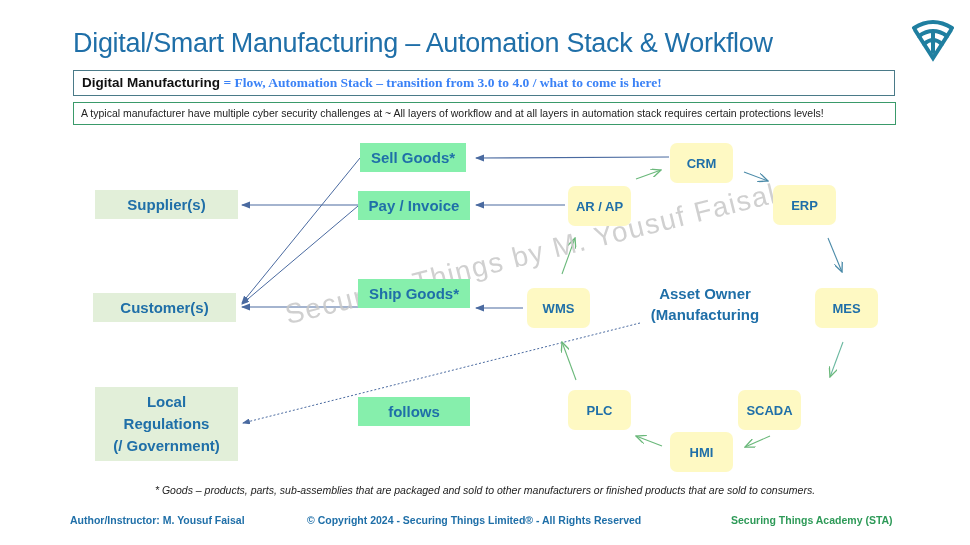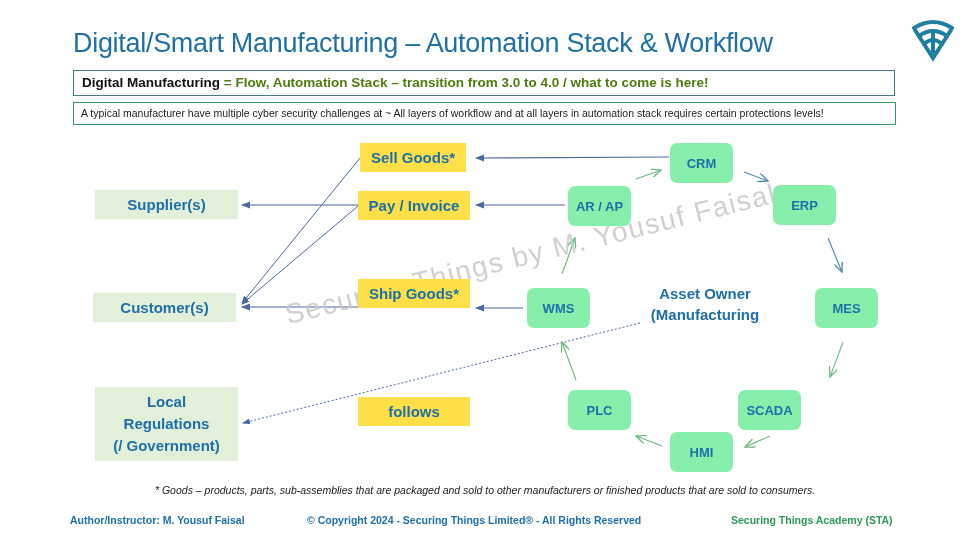--- a/index.html
+++ b/index.html
@@ -5,28 +5,28 @@
   html, body { margin:0; padding:0; }
   body { width:970px; height:545px; background:#ffffff; position:relative; overflow:hidden;
          font-family:"Liberation Sans", sans-serif; }
   .abs { position:absolute; }
   .title { left:73px; top:28px; font-size:27px; color:#1f6fa8; letter-spacing:-0.3px; white-space:nowrap;
            font-family:"Liberation Sans", sans-serif; }
   .logo { left:910px; top:14px; width:46px; height:48px; }
   .box1 { left:73px; top:70px; width:822px; height:26px; border:1.5px solid #4a7a88; box-sizing:border-box;
           font-size:13.5px; font-weight:bold; line-height:23px; padding-left:8px; white-space:nowrap; }
   .box1 .k { color:#111; }
-  .box1 .v { color:#4d7c0f; }
+  .box1 .v { color:#3b82f6;font-family:Liberation Serif, serif; }
   .box2 { left:73px; top:102px; width:823px; height:23px; border:1.5px solid #3a9a6a; box-sizing:border-box;
           font-size:10.5px; color:#222; line-height:20px; padding-left:7px; white-space:nowrap; overflow:hidden; }
   .gbox { background:#e2efd9; color:#1f6fa8; font-weight:bold; font-size:15px; text-align:center;
           display:flex; align-items:center; justify-content:center; line-height:22px; }
-  .bbox { background:#fde047; color:#1f6fa8; font-weight:bold; font-size:15px; text-align:center;
+  .bbox { background:#86efac; color:#1f6fa8; font-weight:bold; font-size:15px; text-align:center;
           display:flex; align-items:center; justify-content:center; }
-  .node { background:#86efac; color:#1f6fa8; font-weight:bold; font-size:13px; border-radius:7px;
+  .node { background:#fef9c3; color:#1f6fa8; font-weight:bold; font-size:13px; border-radius:7px;
           display:flex; align-items:center; justify-content:center; width:63px; height:40px; }
   .owner { left:640px; top:283px; width:130px; text-align:center; color:#1f6fa8; font-weight:bold;
            font-size:15px; line-height:21px; }
   .wm { left:282px; top:300px; font-size:28px; color:#c8c8c8; white-space:nowrap; transform-origin:0 0;
         transform:rotate(-14deg); letter-spacing:1.5px; opacity:0.85; }
   .footnote { left:0; width:970px; top:484px; text-align:center; font-style:italic; font-size:10.5px; color:#222; }
   .foot { top:514px; font-size:10.5px; font-weight:bold; white-space:nowrap; }
   svg.lines { position:absolute; left:0; top:0; }
 </style>
 </head>

